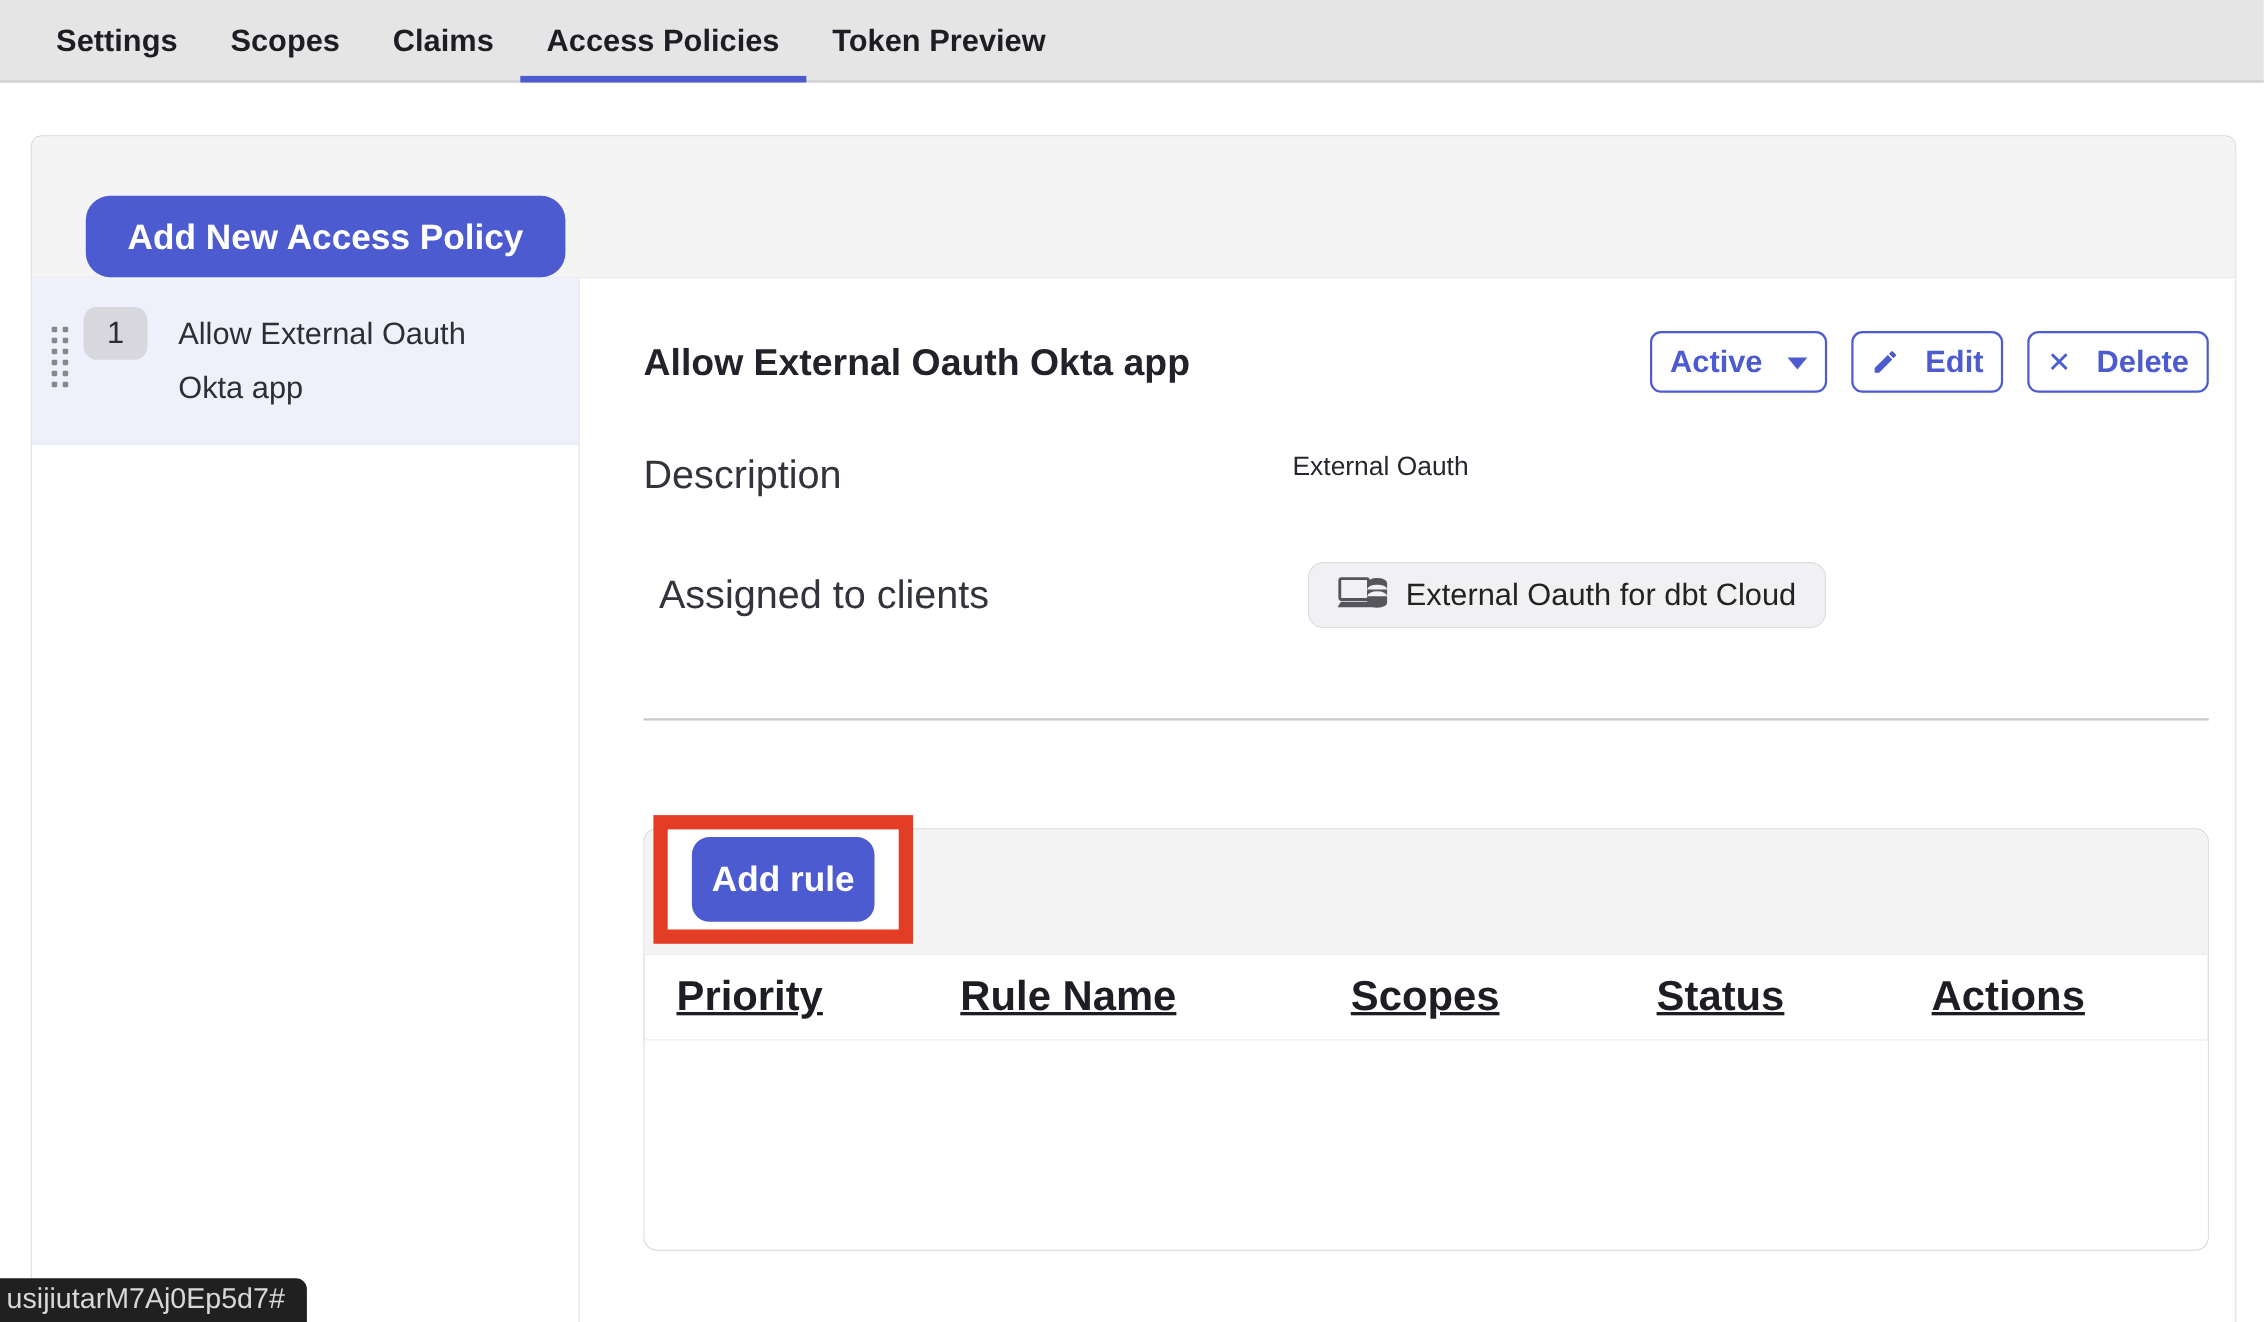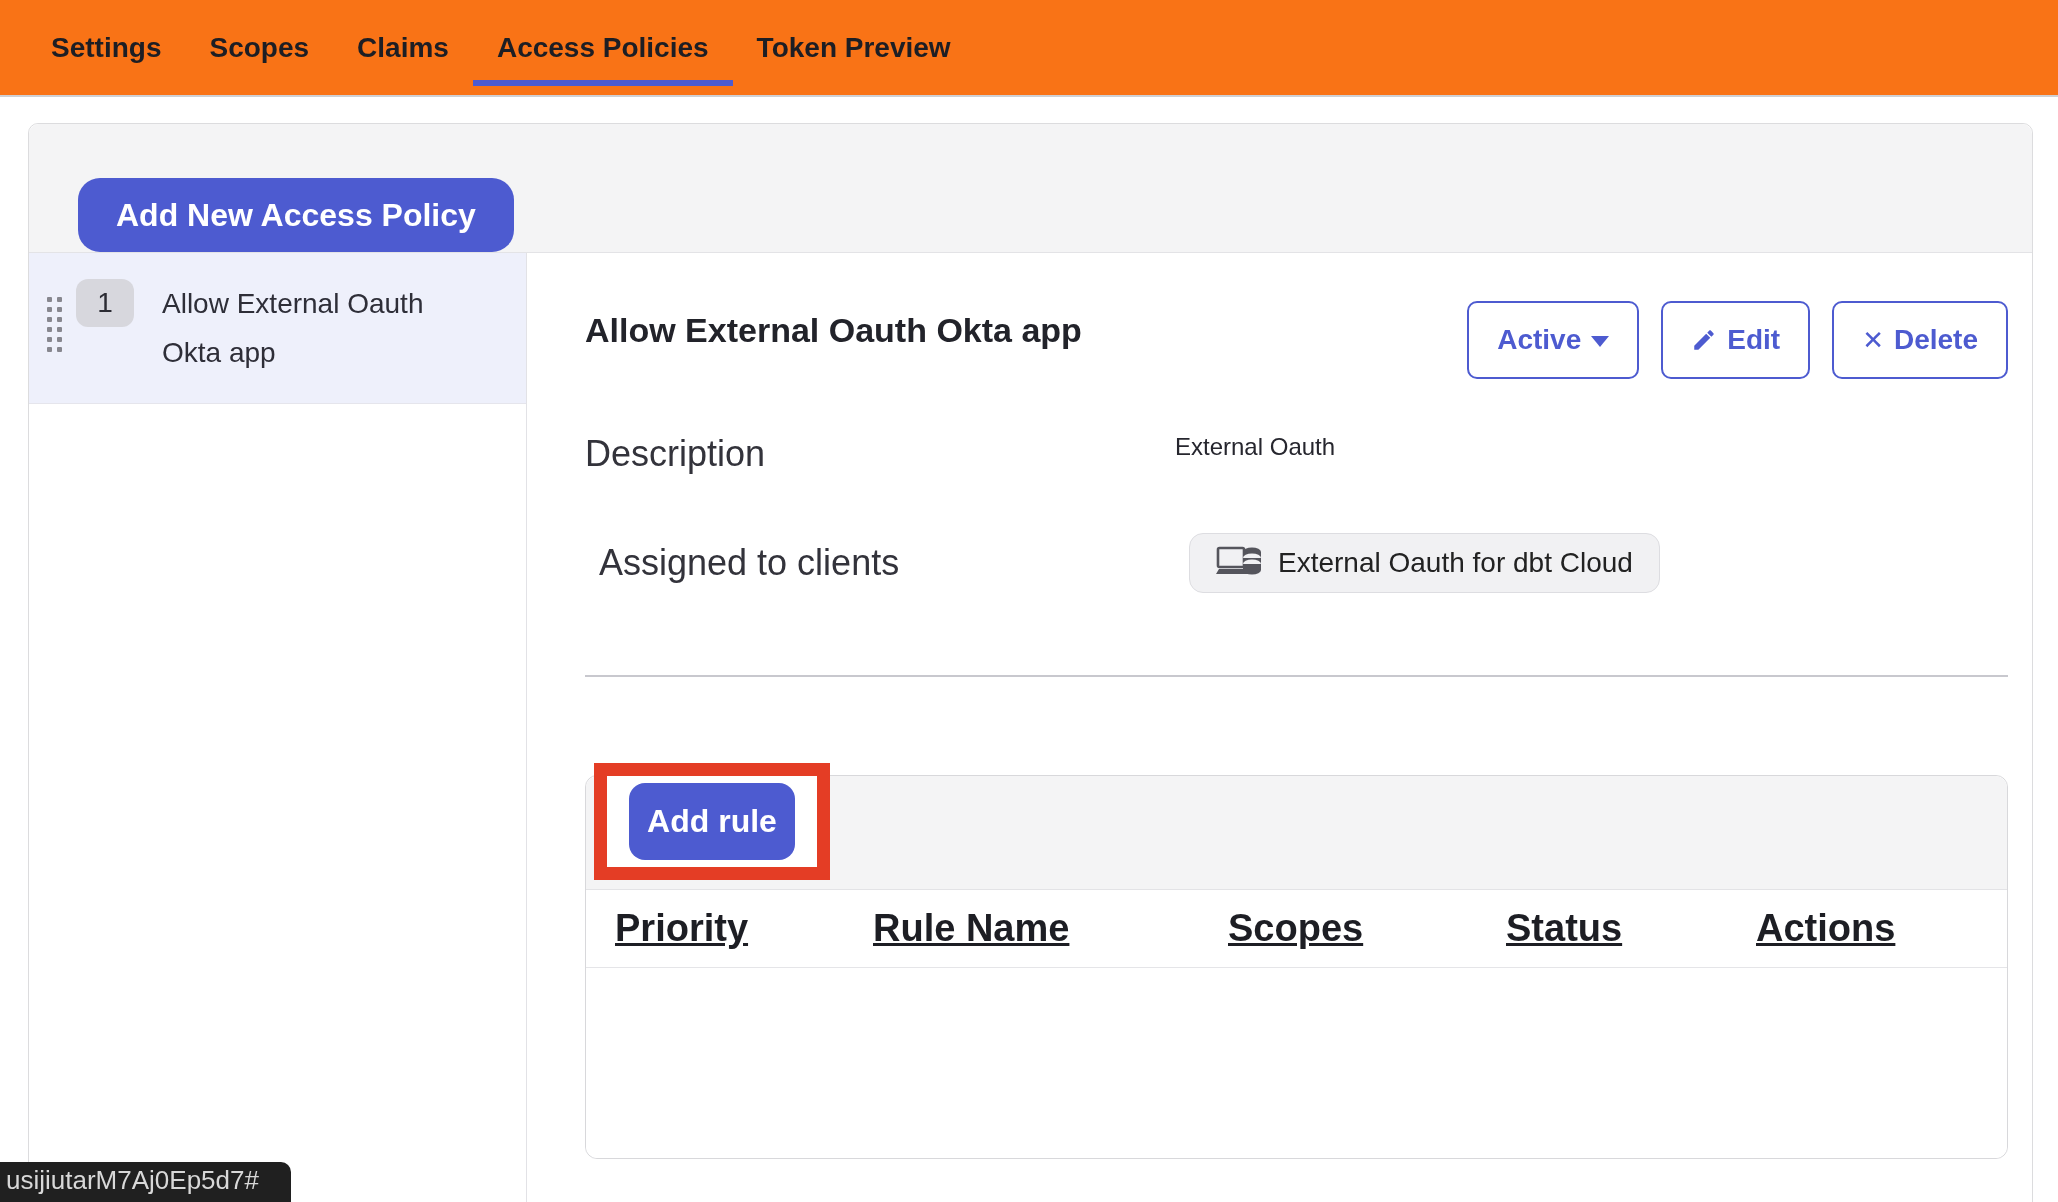--- a/index.html
+++ b/index.html
@@ -13,22 +13,22 @@
   *{box-sizing:border-box;}
   html,body{margin:0;padding:0;}
   body{
     width:2058px;height:1202px;position:relative;overflow:hidden;
     background:#fff;font-family:"Liberation Sans","DejaVu Sans",sans-serif;
     color:var(--ink);
   }
 
   
   .tabbar{
-    display:flex;align-items:center;height:97px;
-    border-bottom:2px solid #cfd0d4;background:#f97316;
+    display:flex;align-items:center;height:75px;
+    border-bottom:2px solid #cfd0d4;background:#e5e5e5;
     padding-left:27px;
   }
   .tab{
     font-size:28px;font-weight:bold;color:#1d1e24;
     padding:0 24px;height:73px;display:flex;align-items:center;
     position:relative;cursor:pointer;white-space:nowrap;
   }
   .tab.active::after{
     content:"";position:absolute;left:0;right:0;bottom:-2px;height:6px;
     background:var(--accent);
@@ -74,22 +74,22 @@
   }
 
   
   .main{flex:1;padding:48px 24px 0 58px;position:relative;}
   .title-row{display:flex;justify-content:space-between;align-items:flex-start;}
   .detail-title{font-size:34px;font-weight:bold;color:#22232a;margin-top:10px;}
   .btn-group{display:flex;gap:22px;}
   .btn-outline{
     background:#fff;border:2px solid var(--accent);color:var(--accent);
     font-family:inherit;font-size:28px;font-weight:bold;cursor:pointer;
-    height:78px;padding:0 28px;border-radius:10px;
-    display:inline-flex;align-items:center;gap:10px;white-space:nowrap;
+    height:56px;padding:0 16px;border-radius:10px;
+    display:inline-flex;align-items:center;gap:23px;white-space:nowrap;
   }
   .caret-down{
     width:0;height:0;border-left:9px solid transparent;border-right:9px solid transparent;
     border-top:11px solid var(--accent);display:inline-block;margin-top:3px;
   }
   .x-glyph{font-size:26px;font-weight:normal;line-height:1;}
 
   .info-row{display:flex;align-items:flex-start;}
   .info-row.centered{align-items:center;}
   .info-label{width:590px;flex:none;font-size:36px;color:var(--ink-soft);}
@@ -131,21 +131,21 @@
     padding-left:29px;height:78px;align-items:center;
     border-bottom:1px solid #e5e5e8;
   }
   .rules-thead span{font-size:38px;font-weight:bold;color:#1d1e24;text-decoration:underline;}
   .rules-body{height:190px;border-radius:0 0 12px 12px;background:#fff;}
 
   
   .status-tip{
     position:absolute;left:0;bottom:0;height:40px;
     background:#202020;color:#d8d8d8;font-size:26px;
-    display:flex;align-items:center;padding:0 32px 4px 6px;
+    display:flex;align-items:center;padding:0 20px 4px 6px;
     border-radius:0 10px 0 0;white-space:nowrap;
   }
 </style>
 </head>
 <body>
 
 <div class="tabbar">
   <div class="tab">Settings</div>
   <div class="tab">Scopes</div>
   <div class="tab">Claims</div>

